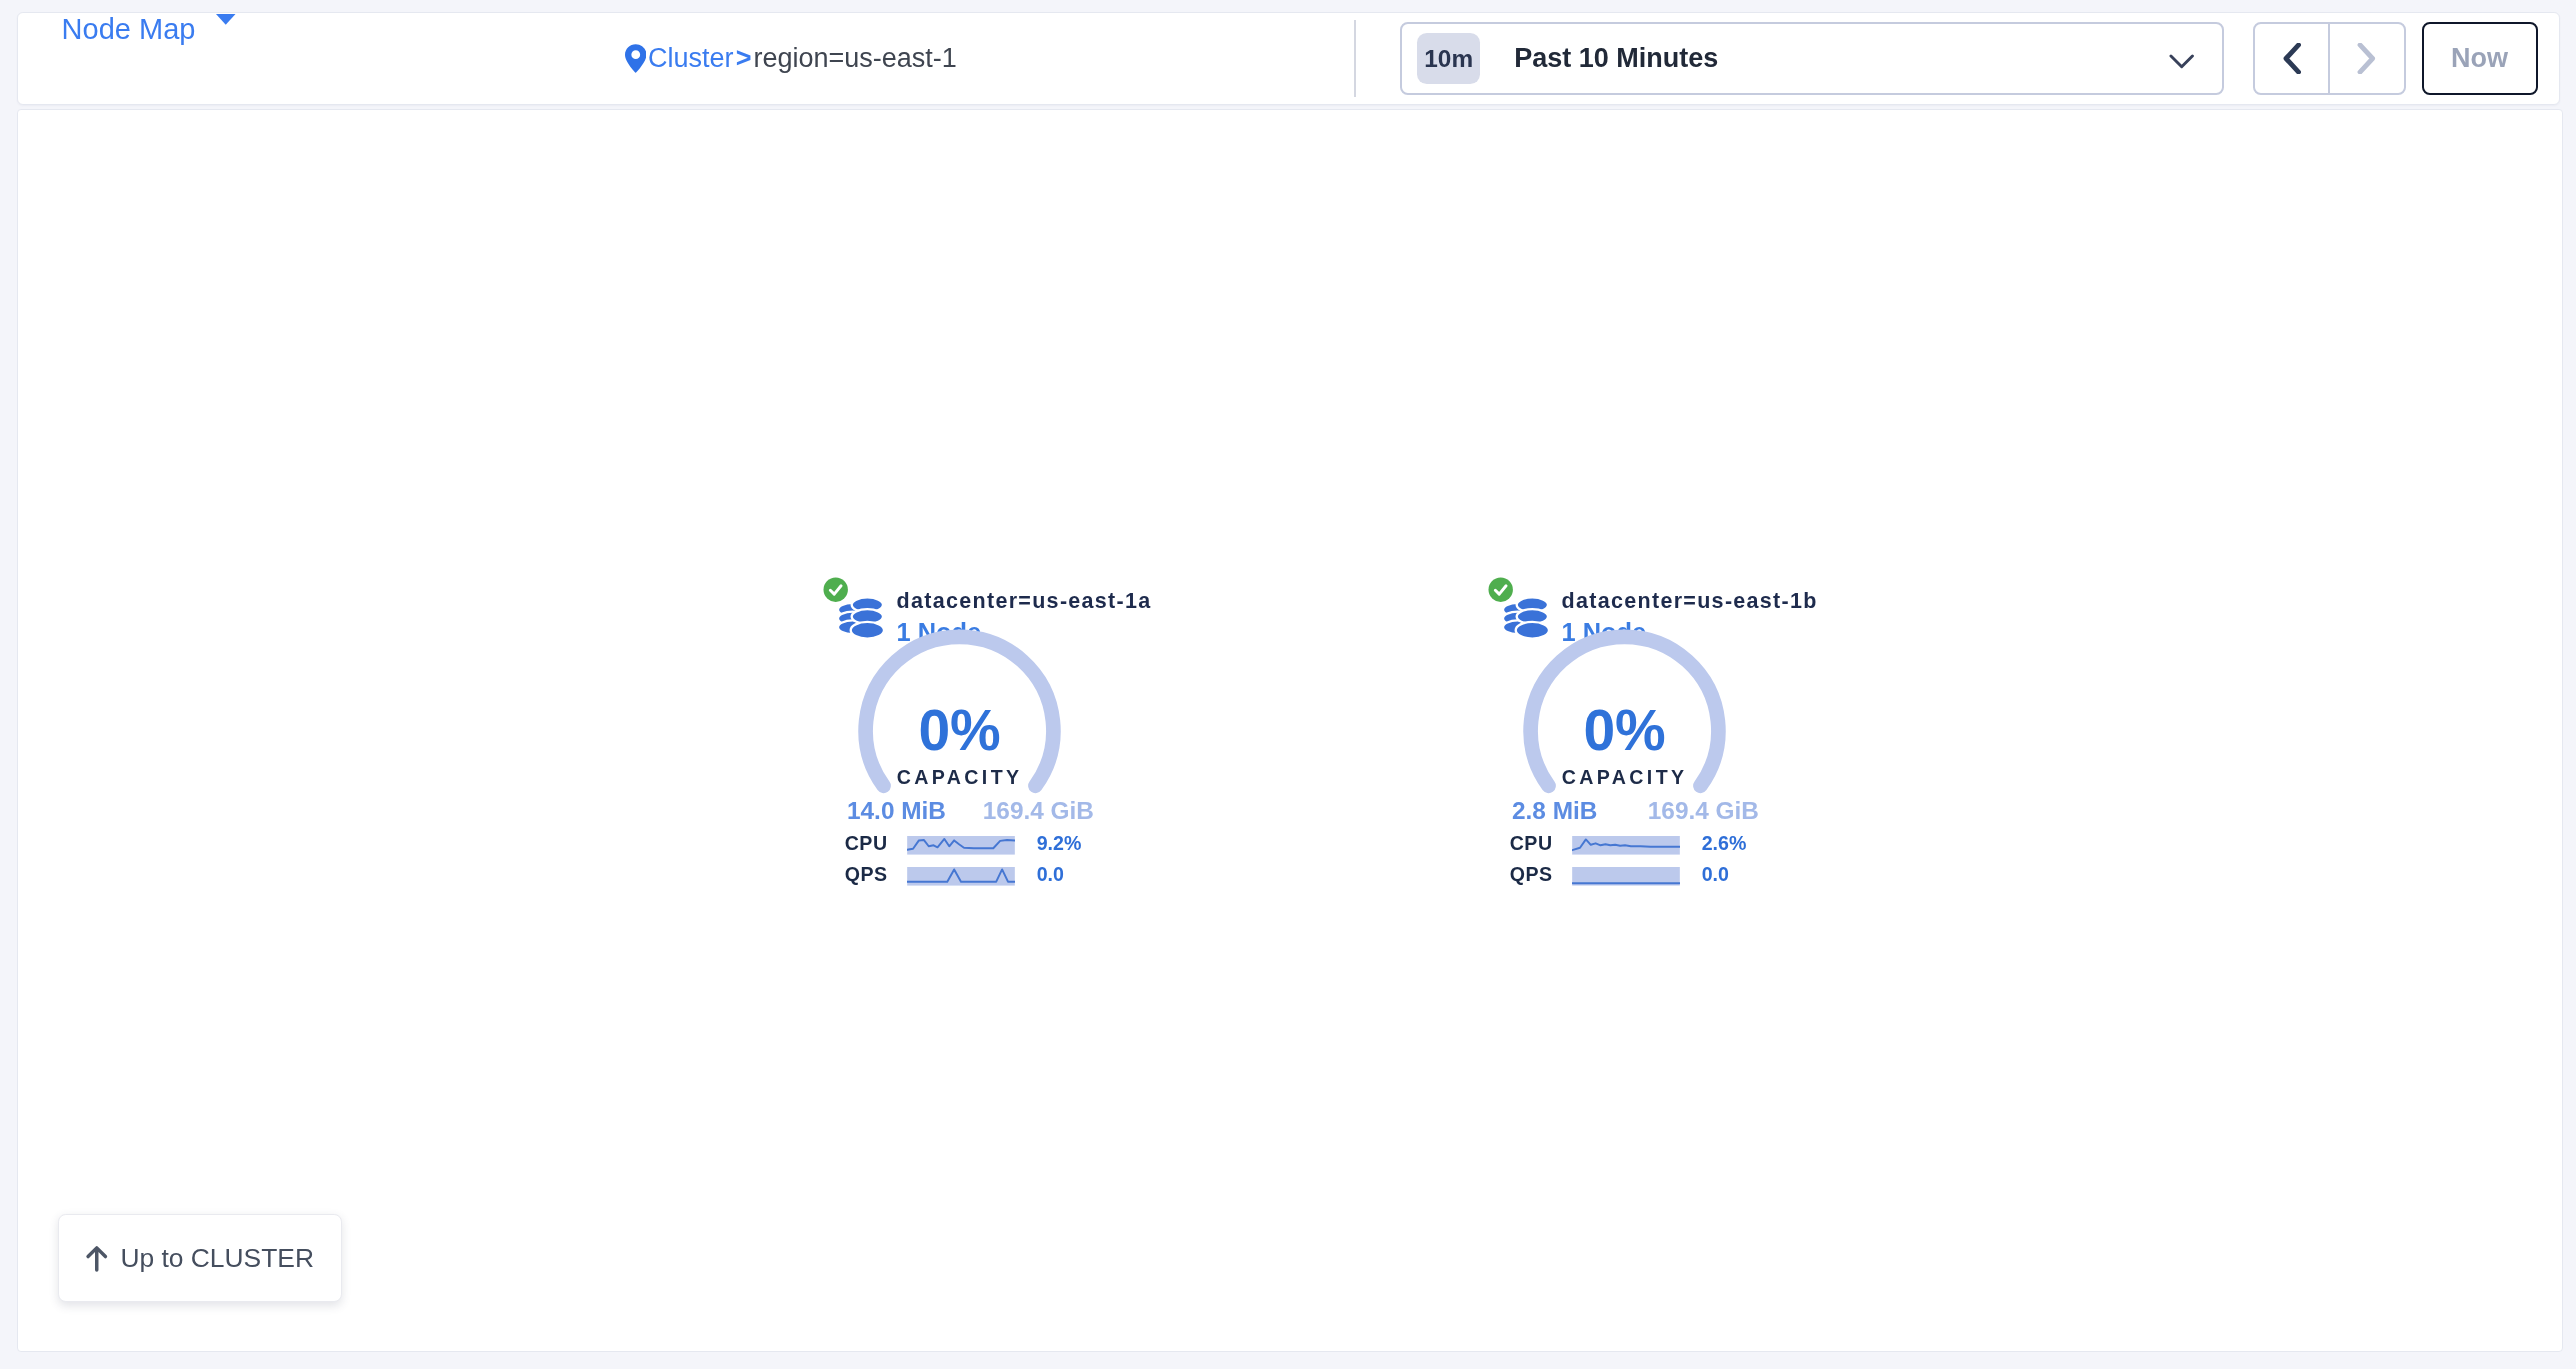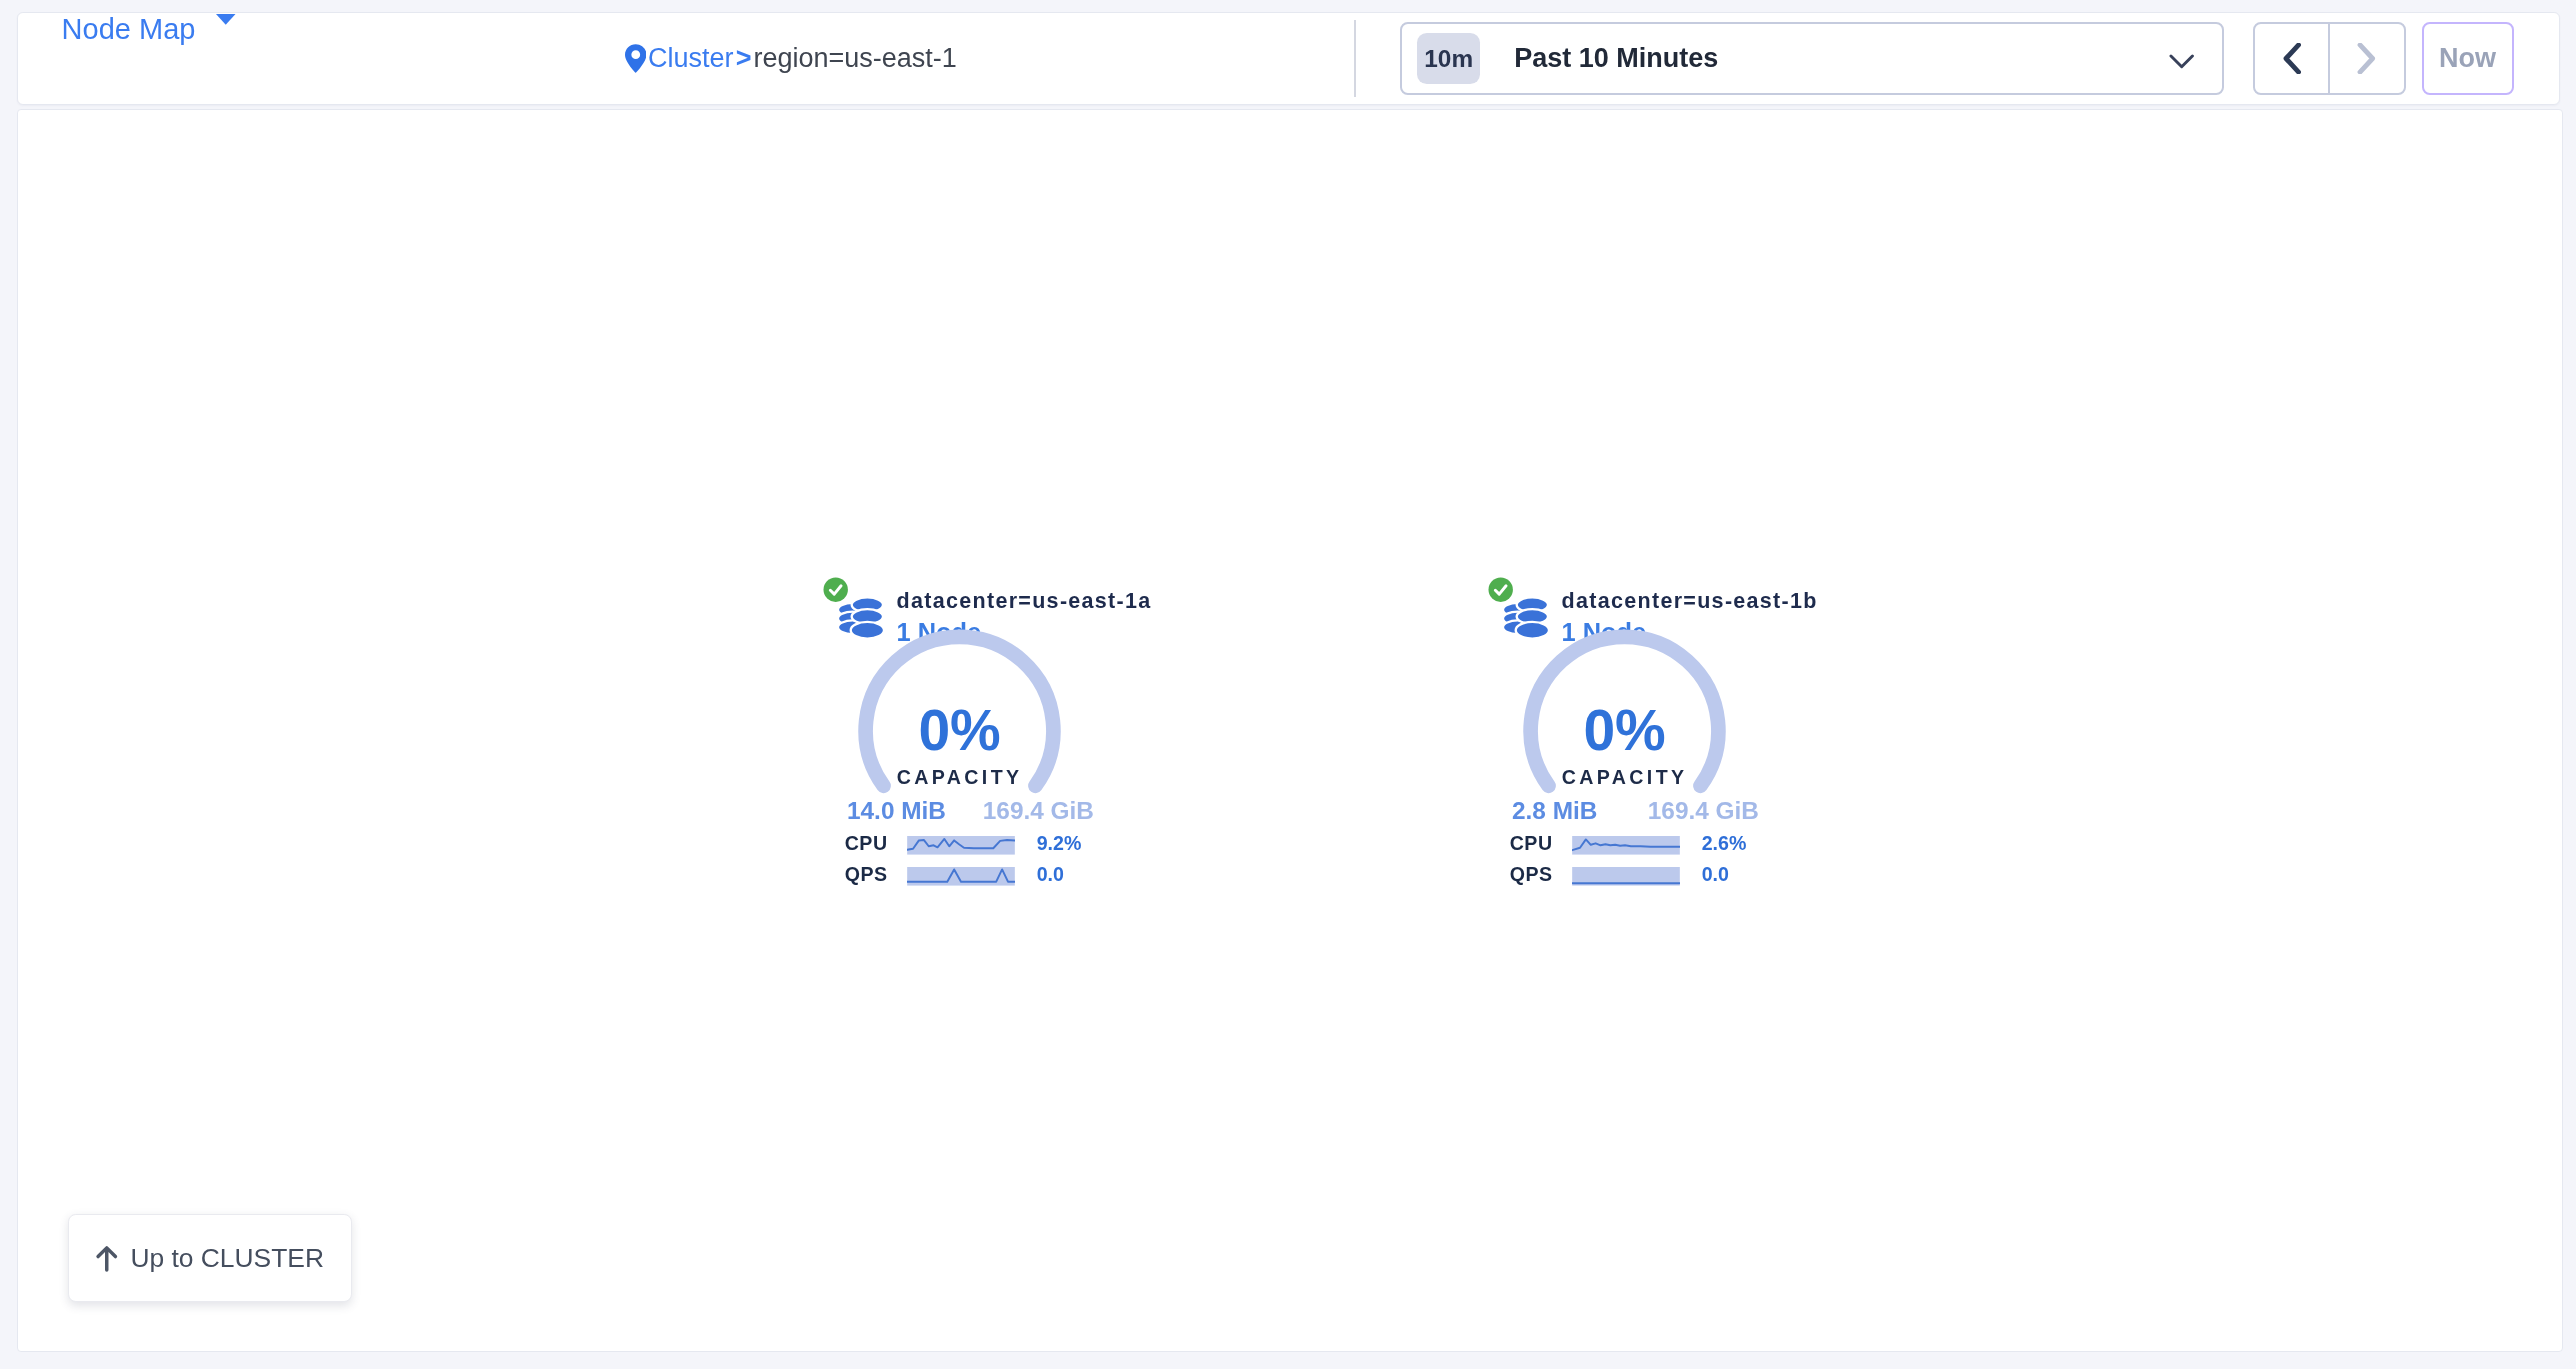--- a/index.html
+++ b/index.html
@@ -17,21 +17,21 @@
   .hdivider{position:absolute;left:1336px;top:7.8px;width:2px;height:77px;background:#d4d7e1;}
 
   .timebox{position:absolute;left:1382px;top:9.8px;width:824px;height:73px;border:2px solid #c5cbde;border-radius:7.8px;box-sizing:border-box;display:flex;align-items:center;cursor:pointer;background:#fff;}
   .timebadge{margin-left:15.6px;width:63px;height:51px;background:#d8dcea;border-radius:9.8px;display:flex;align-items:center;justify-content:center;font-size:24.4px;font-weight:700;color:#2a3550;}
   .timelabel{margin-left:34px;font-size:27px;font-weight:600;color:#212938;}
   .time-chevron{position:absolute;right:27px;top:30px;}
 
   .arrowgroup{position:absolute;left:2235px;top:9.8px;width:153px;height:73px;border:2px solid #c5cbde;border-radius:7.8px;box-sizing:border-box;display:flex;background:#fff;}
   .arrowcell{flex:1;display:flex;align-items:center;justify-content:center;cursor:pointer;}
   .arrowcell + .arrowcell{border-left:2px solid #c5cbde;}
-  .nowbtn{position:absolute;left:2404px;top:9.8px;width:92px;height:73px;border:2px solid #c4b5fd;border-radius:7.8px;box-sizing:border-box;display:flex;align-items:center;justify-content:center;font-size:27px;font-weight:700;color:#9aa3b8;background:#fff;cursor:pointer;}
+  .nowbtn{position:absolute;left:2404px;top:9.8px;width:116px;height:73px;border:2px solid #0f172a;border-radius:7.8px;box-sizing:border-box;display:flex;align-items:center;justify-content:center;font-size:27px;font-weight:700;color:#9aa3b8;background:#fff;cursor:pointer;}
 
   
   #map{left:16.6px;top:109px;width:2546px;height:1243px;border-radius:3.9px;}
 
   .dc-card{position:absolute;width:274px;height:328px;cursor:pointer;}
   .check-badge{position:absolute;left:0;top:2.9px;}
   .dbicon{position:absolute;left:12.7px;top:19.6px;}
   .dc-title{position:absolute;left:74px;top:14.7px;font-size:21.5px;font-weight:700;letter-spacing:1.3px;color:#1e2b4d;white-space:nowrap;}
   .dc-sub{position:absolute;left:74px;top:44px;font-size:25.4px;font-weight:700;color:#3a7ce2;}
   .gauge{position:absolute;left:24.4px;top:54px;}
@@ -40,21 +40,21 @@
   .minmax{position:absolute;left:24.4px;top:223px;width:247px;display:flex;justify-content:space-between;align-items:baseline;}
   .used{font-size:24.4px;font-weight:600;color:#5c8ce2;}
   .total{font-size:24.4px;font-weight:600;color:#a3b9e8;}
   .metric-row{position:absolute;left:0;width:274px;display:flex;align-items:flex-end;}
   .metric-row.m0{top:258px;}
   .metric-row.m1{top:289px;}
   .metric-label{width:65px;text-align:right;font-size:19.6px;font-weight:700;color:#1b2a46;letter-spacing:0.5px;}
   .spark{margin-left:19.6px;width:108px;height:18.6px;}
   .metric-value{margin-left:21.5px;font-size:19.6px;font-weight:700;color:#2f6fd8;}
 
-  .upbtn{position:absolute;left:50px;top:1104px;width:284px;height:88px;background:#fff;border:1px solid #e9eaef;border-radius:7.8px;box-sizing:border-box;box-shadow:0 3.9px 9.8px rgba(60,64,90,.14);display:flex;align-items:center;justify-content:center;gap:11.7px;cursor:pointer;}
+  .upbtn{position:absolute;left:40px;top:1104px;width:284px;height:88px;background:#fff;border:1px solid #e9eaef;border-radius:7.8px;box-sizing:border-box;box-shadow:0 3.9px 9.8px rgba(60,64,90,.14);display:flex;align-items:center;justify-content:center;gap:11.7px;cursor:pointer;}
   .upbtn-label{font-size:26.4px;color:#454e5e;}
 </style>
 </head>
 <body>
 
 <div id="app">
 
   <div id="header" class="panel">
 
     <div class="nodemap">

